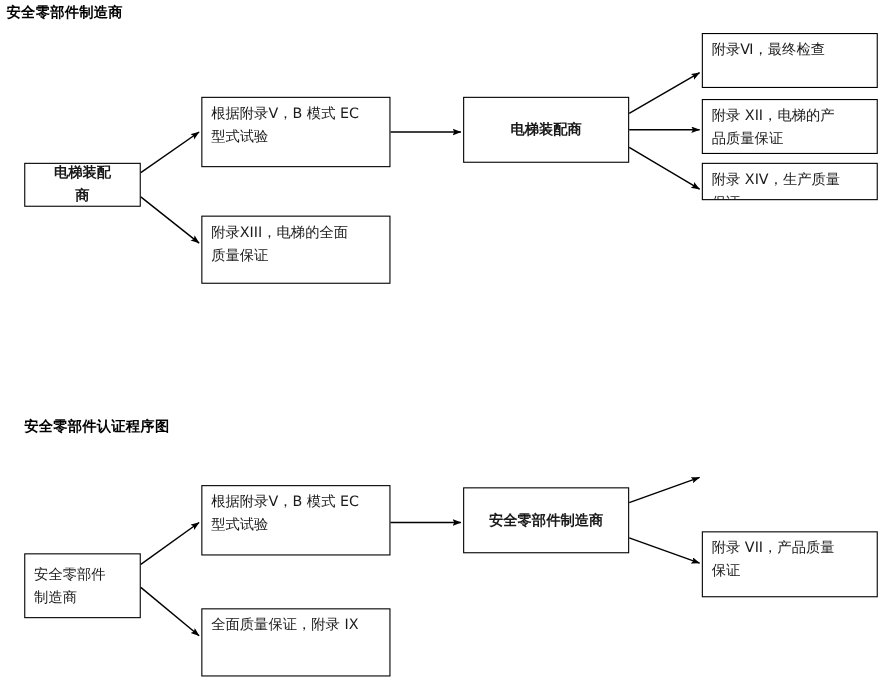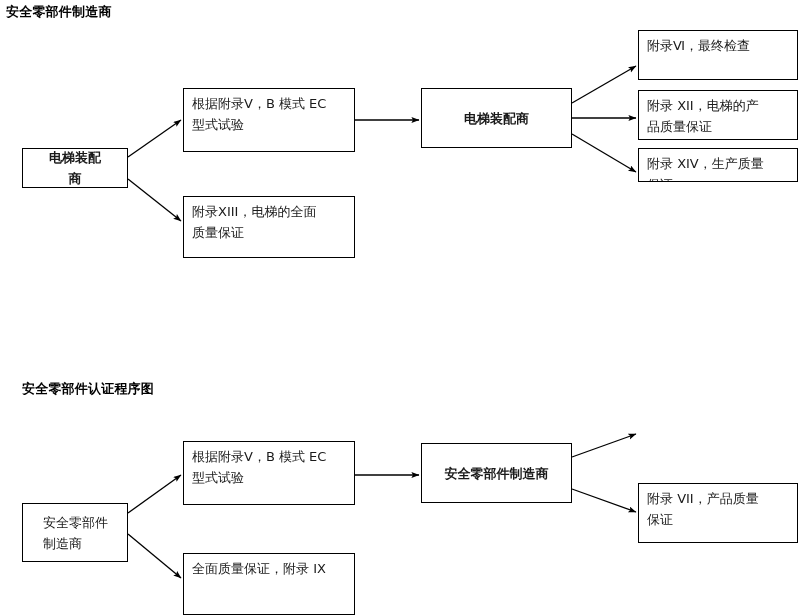--- a/index.html
+++ b/index.html
@@ -45,21 +45,21 @@
     display: flex;
     align-items: center;
     justify-content: center;
     text-align: center;
     padding: 2px 20px;
     font-weight: bold;
   }
   .node.vcenter-left {
     display: flex;
     align-items: center;
-    justify-content: center;
+    justify-content: flex-start;
     text-align: left;
   }
   .node-text {
     display: block;
     white-space: pre-line;
   }
   svg.arrows {
     position: absolute;
     left: 0; top: 0;
     width: 805px;

